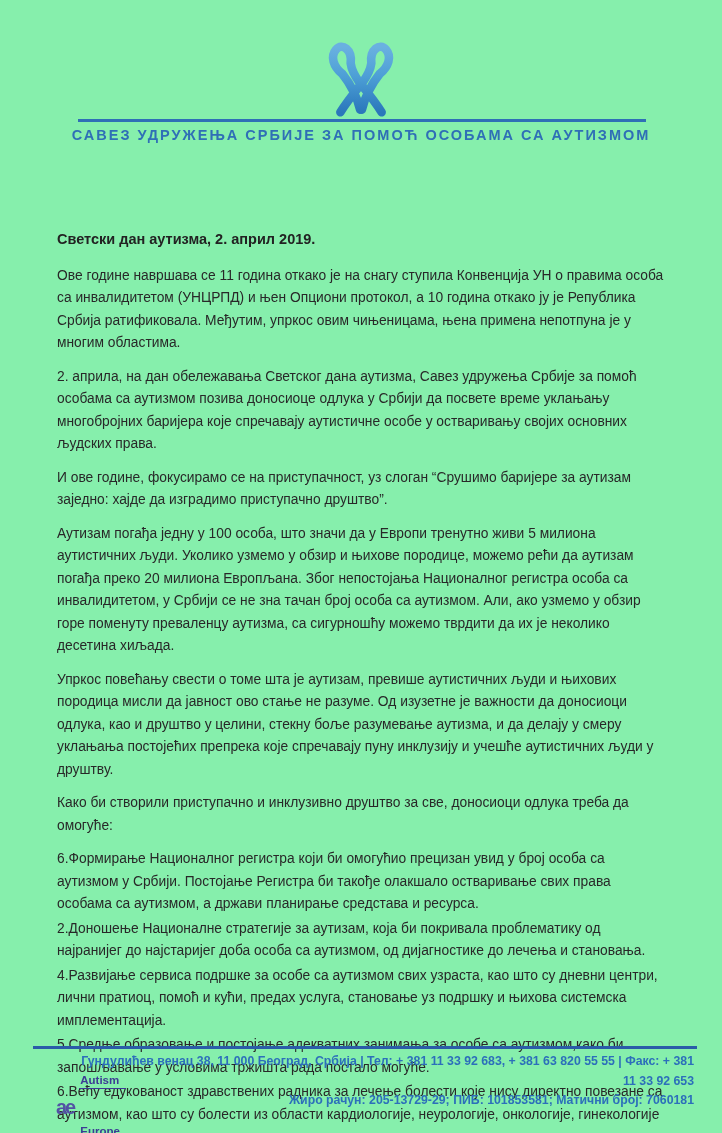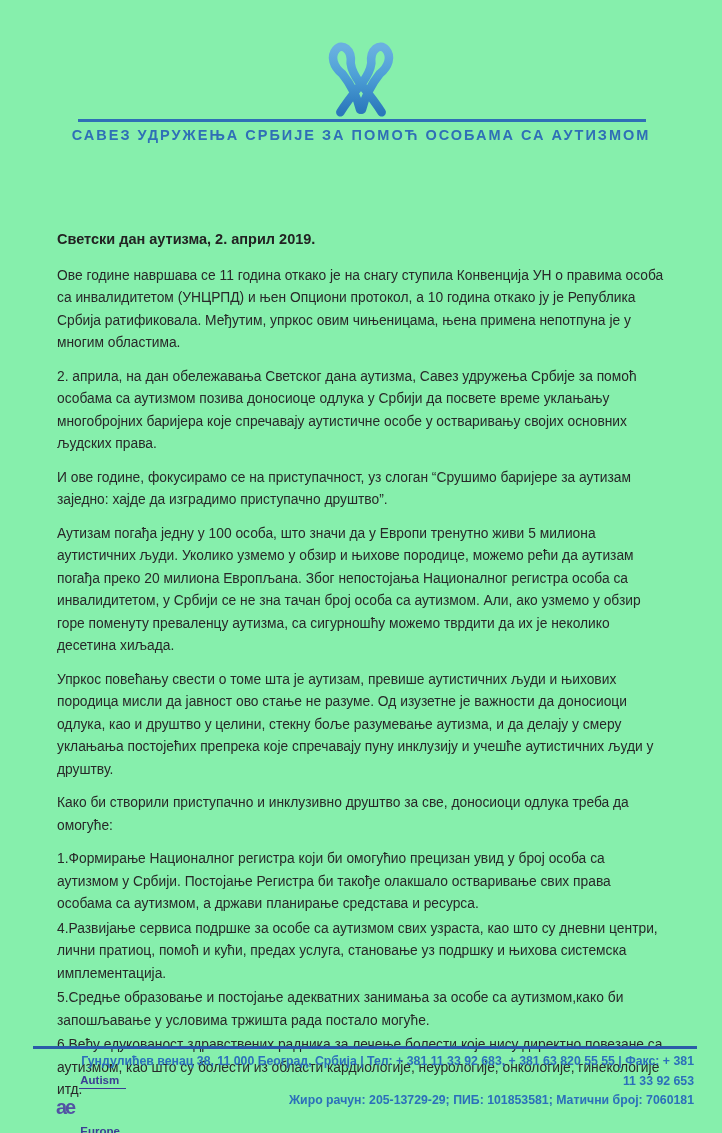--- a/index.html
+++ b/index.html
@@ -106,21 +106,22 @@
     <p class="date-heading">Светски дан аутизма, 2. април 2019.</p>
 
     <p class="para">Ове године навршава се 11 година откако је на снагу ступила Конвенција УН о правима особа са инвалидитетом (УНЦРПД) и њен Опциони протокол, а 10 година откако ју је Република Србија ратификовала. Међутим, упркос овим чињеницама, њена примена непотпуна  је у многим областима.</p>
     <p class="para">2. априла, на дан обележавања Светског дана аутизма, Савез удружења Србије за помоћ особама са аутизмом позива доносиоце одлука у Србији да посвете време уклањању многобројних баријера  које спречавају аутистичне особе у остваривању својих основних људских права.</p>
     <p class="para">И ове године, фокусирамо се на приступачност, уз слоган “Срушимо баријере за аутизам заједно: хајде да изградимо приступачно друштво”.</p>
     <p class="para">Аутизам погађа једну  у 100 особа, што значи да у Европи тренутно живи  5 милиона аутистичних људи.  Уколико узмемо у обзир и њихове породице, можемо рећи да аутизам погађа преко 20 милиона Европљана.  Због непостојања Националног регистра особа са инвалидитетом, у Србији се не зна тачан број особа са аутизмом. Али, ако узмемо у обзир горе поменуту преваленцу аутизма, са сигурношћу можемо тврдити да их је неколико десетина хиљада.</p>
     <p class="para">Упркос повећању свести о томе шта је аутизам, превише аутистичних људи и њихових породица мисли да јавност ово стање не разуме. Од изузетне је важности да доносиоци одлука, као и друштво у целини, стекну боље разумевање аутизма, и да делају у смеру уклањања постојећих препрека које спречавају пуну инклузију и учешће аутистичних људи у друштву.</p>
     <p class="para">Како би створили приступачно и инклузивно друштво за све, доносиоци одлука треба да омогуће:</p>
 
     <div>
-      <p class="list-item">1.Формирање Националног регистра који би омогућио прецизан увид  у број особа са аутизмом у Србији. Постојање Регистра би такође олакшало остваривање свих права особама са аутизмом, а држави планирање средстава и ресурса.</p>
+      <p class="list-item">6.Формирање Националног регистра који би омогућио прецизан увид  у број особа са аутизмом у Србији. Постојање Регистра би такође олакшало остваривање свих права особама са аутизмом, а држави планирање средстава и ресурса.</p>
+      <p class="list-item">2.Доношење Националне  стратегије за аутизам, која би покривала проблематику од најранијег до најстаријег доба особа са аутизмом, од дијагностике до лечења и становања.</p>
       <p class="list-item">4.Развијање сервиса подршке за особе са аутизмом свих узраста, као што су дневни центри, лични пратиоц, помоћ и кући, предах услуга, становање уз подршку и њихова системска имплементација.</p>
       <p class="list-item">5.Средње образовање и постојање адекватних занимања за особе са аутизмом,како би запошљавање у условима тржишта рада постало могуће.</p>
       <p class="list-item">6.Већу едукованост здравствених радника за лечење болести које нису директно повезане са аутизмом, као што су болести из области кардиологије, неурологије, онкологије, гинекологије итд.</p>
     </div>
   </div>
 
   <div class="footer-rule"></div>
 
   <div class="ae-logo">
     <span class="ae-glyph">ae</span>

